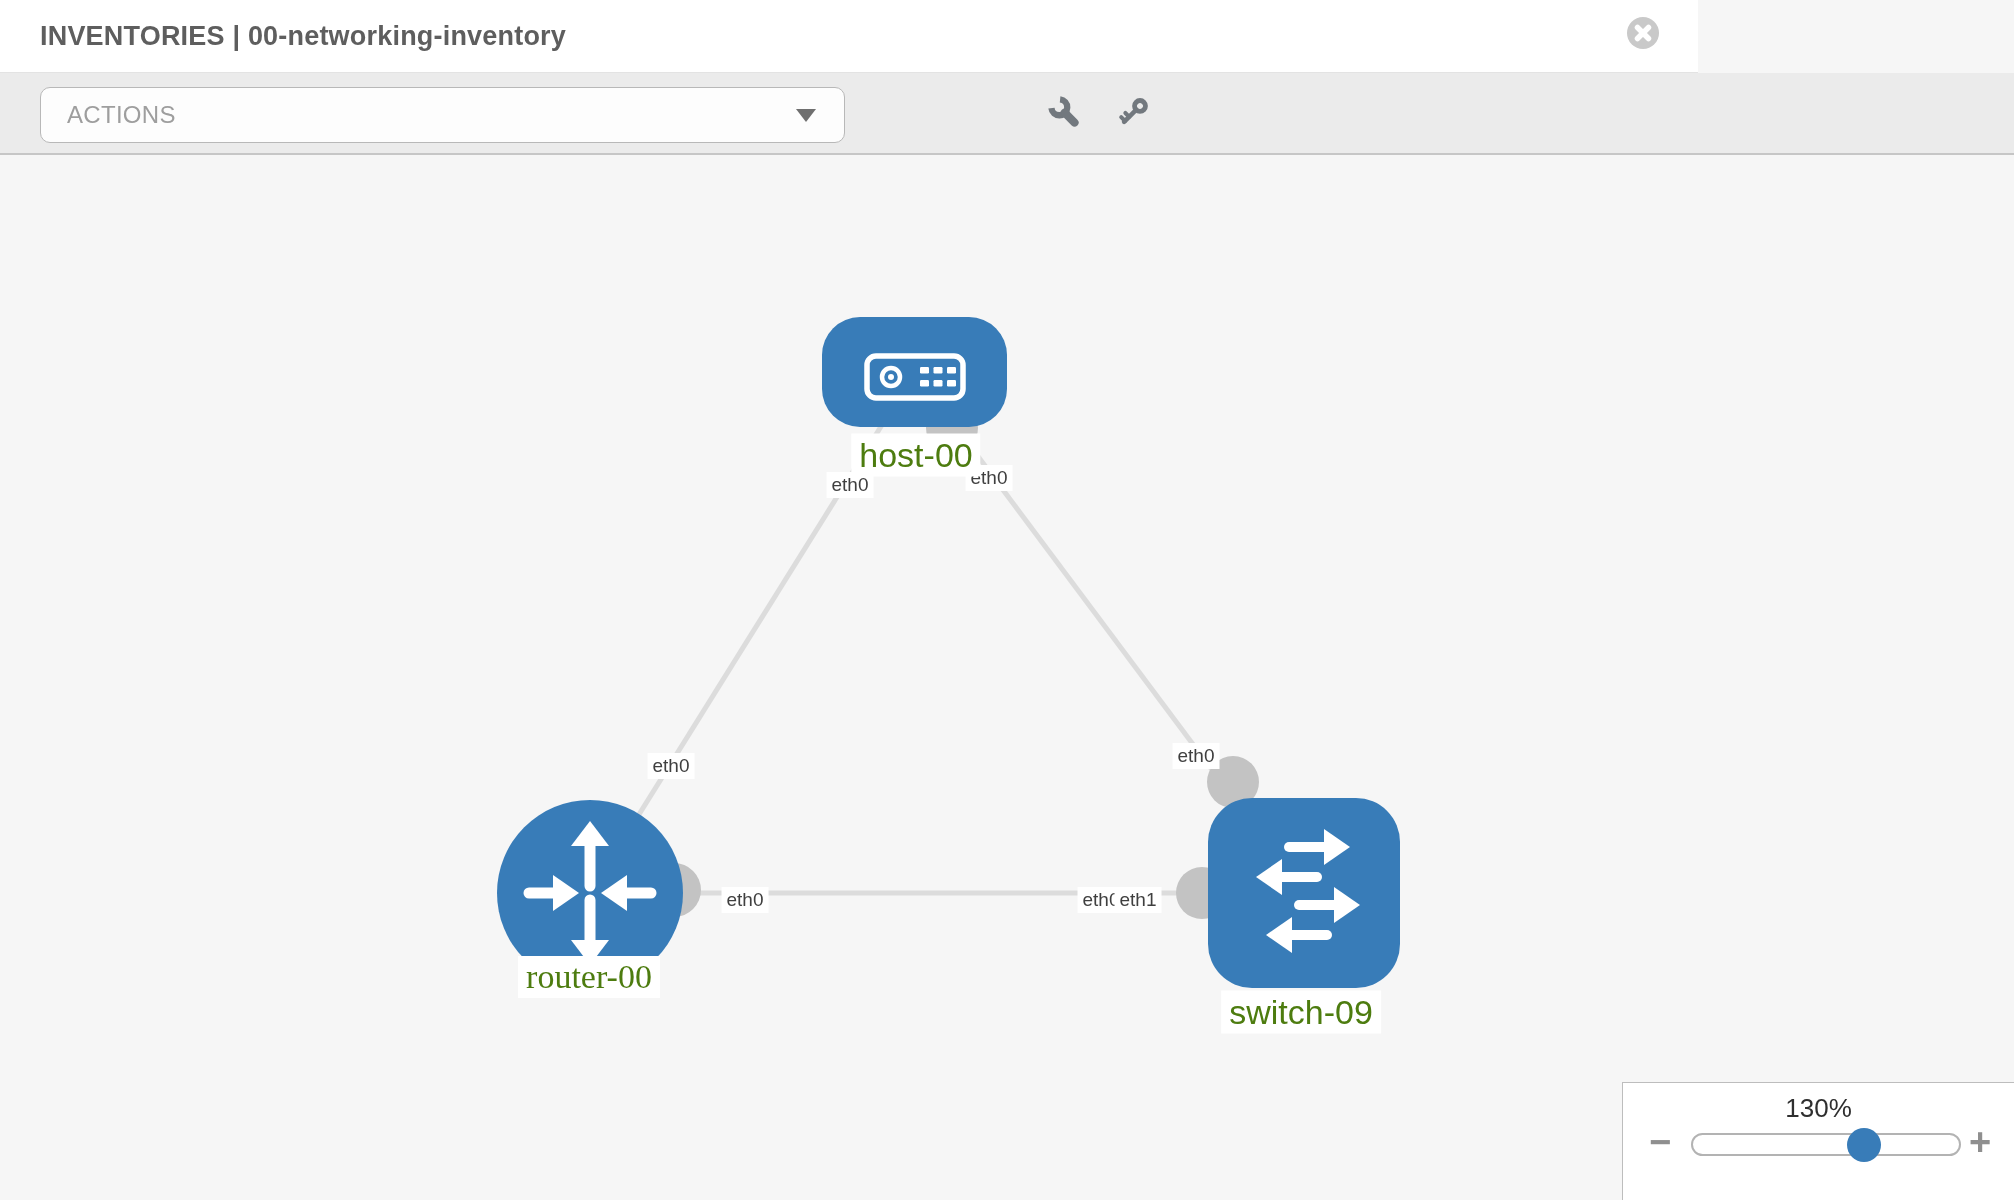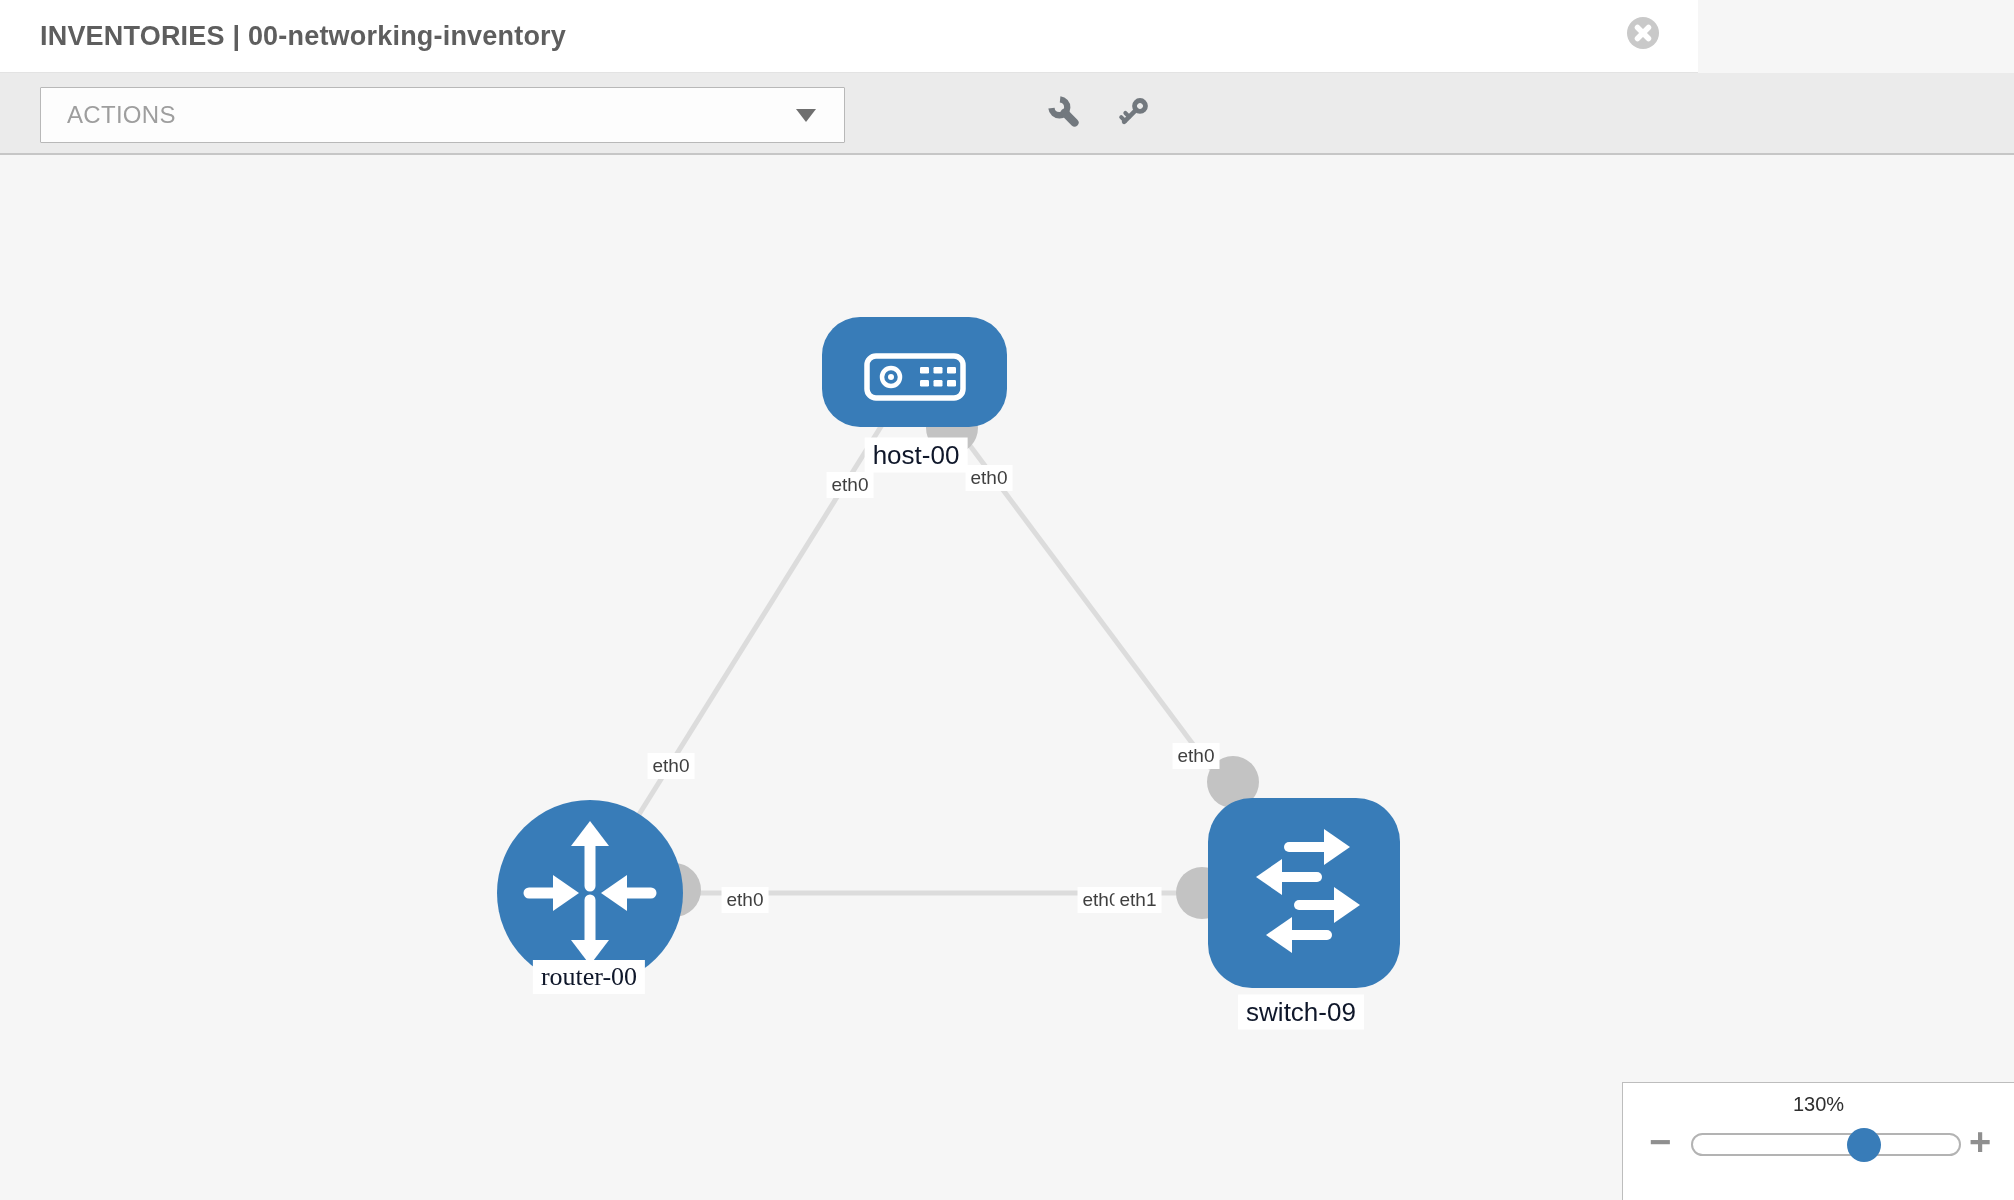--- a/index.html
+++ b/index.html
@@ -11,46 +11,46 @@
           border-bottom:1px solid #e3e3e3;}
   .header-title{position:absolute;left:40px;top:0;line-height:72px;font-size:27px;
           font-weight:bold;color:#5e5e5e;letter-spacing:.2px;}
   .close-btn{position:absolute;right:39px;top:17px;width:32px;height:32px;border-radius:50%;
           background:#c9c9c9;cursor:pointer;}
 
   
   .toolbar{position:absolute;top:73px;left:0;width:2014px;height:82px;background:#ebebeb;
           border-bottom:2px solid #c6c6c6;box-sizing:border-box;}
   .select-box{position:absolute;top:14px;height:56px;background:#fdfdfd;
-          border:1px solid #b8b8b8;border-radius:1px;box-sizing:border-box;}
+          border:1px solid #b8b8b8;border-radius:10px;box-sizing:border-box;}
   .select-box .sel-label{position:absolute;left:26px;top:0;line-height:54px;font-size:24px;
           color:#9e9e9e;letter-spacing:.3px;}
   .caret{position:absolute;right:28px;top:21px;width:0;height:0;
           border-left:10px solid transparent;border-right:10px solid transparent;
           border-top:13px solid #6f6f6f;}
   .actions-box{left:40px;width:805px;}
   .search-box{left:1183px;width:797px;}
   .tool-icon{position:absolute;top:22px;width:36px;height:36px;cursor:pointer;}
   .wrench-pos{left:1047px;}
   .key-pos{left:1115px;}
 
   
   .canvas{position:absolute;top:155px;left:0;width:2014px;height:1045px;background:#f6f6f6;}
   .canvas svg.topo{position:absolute;top:0;left:0;}
 
   .lbl{position:absolute;transform:translate(-50%,-50%);background:#ffffff;white-space:nowrap;}
-  .nlabel{font-size:26px;color:#0f172a;padding:2px 8px;z-index:3;}
+  .nlabel{font-size:34px;color:#4d7c0f;padding:2px 8px;z-index:3;}
   .ilabel{font-size:19px;color:#3f3f3f;padding:2px 5px;z-index:1;margin-top:16px;}
   .ilabel.front{z-index:2;}
 
   
   .zoom-panel{position:absolute;right:0;bottom:0;width:392px;height:118px;background:#ffffff;
           border-top:1px solid #bdbdbd;border-left:1px solid #bdbdbd;box-sizing:border-box;}
   .zoom-pct{position:absolute;top:10px;left:0;width:100%;text-align:center;
-          font-size:20px;color:#2f2f2f;}
+          font-size:26px;color:#2f2f2f;}
   .zoom-minus,.zoom-plus{position:absolute;top:40px;font-size:38px;font-weight:bold;
           color:#8f8f8f;line-height:38px;cursor:pointer;}
   .zoom-minus{left:26px;}
   .zoom-plus{left:346px;}
   .zoom-track{position:absolute;left:68px;top:50px;width:266px;height:19px;background:#fff;
           border:2px solid #b3b3b3;border-radius:12px;cursor:pointer;}
   .zoom-thumb{position:absolute;left:224px;top:45px;width:34px;height:34px;border-radius:50%;
           background:#387cb8;cursor:pointer;}
 </style>
 </head>

